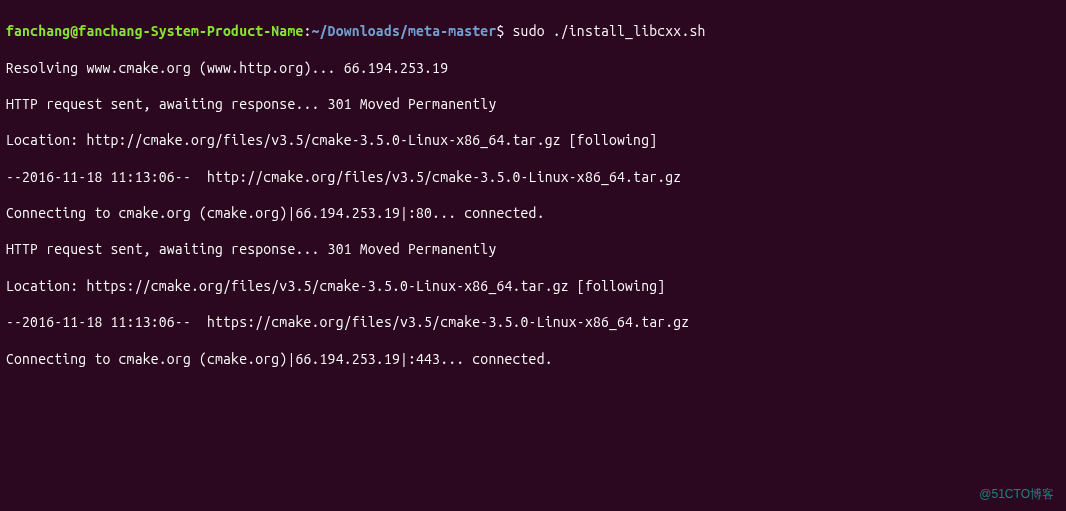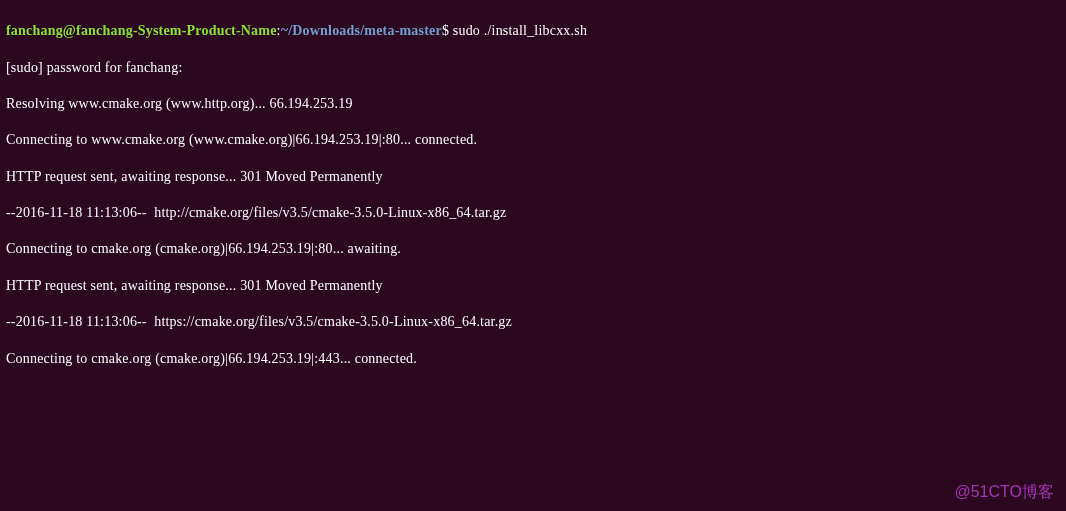--- a/index.html
+++ b/index.html
@@ -18,55 +18,54 @@
       height: 511px;
       overflow: hidden;
       position: relative;
     }
     .terminal {
       white-space: pre;
       letter-spacing: 0.2px;
     }
     .line {
       display: block;
-      font-family: Liberation Serif, serif;
     }
     .prompt-user {
       color: #8ae234;
       font-weight: bold;
     }
     .prompt-path {
       color: #729fcf;
       font-weight: bold;
     }
     .cmd {
       color: #ffffff;
     }
     .watermark {
       position: absolute;
       right: 12px;
       bottom: 8px;
-      color: #d946ef;
-      font-size: 16px;
+      color: #14b8a6;
+      font-size: 12px;
       opacity: 0.7;
       font-family: Arial, sans-serif;
     }
   </style>
 </head>
 <body>
 
 <div class="terminal">
 <span class="line"><span class="prompt-user">fanchang@fanchang-System-Product-Name</span><span>:</span><span class="prompt-path">~/Downloads/meta-master</span><span>$</span> <span class="cmd">sudo ./install_libcxx.sh</span></span>
-<span class="line">[sudo] password for fanchang:</span>
 <span class="line">Resolving www.cmake.org (www.http.org)... 66.194.253.19</span>
-<span class="line">Connecting to www.cmake.org (www.cmake.org)|66.194.253.19|:80... connected.</span>
 <span class="line">HTTP request sent, awaiting response... 301 Moved Permanently</span>
+<span class="line">Location: http://cmake.org/files/v3.5/cmake-3.5.0-Linux-x86_64.tar.gz [following]</span>
 <span class="line">--2016-11-18 11:13:06--  http://cmake.org/files/v3.5/cmake-3.5.0-Linux-x86_64.tar.gz</span>
-<span class="line">Connecting to cmake.org (cmake.org)|66.194.253.19|:80... awaiting.</span>
+<span class="line">Connecting to cmake.org (cmake.org)|66.194.253.19|:80... connected.</span>
 <span class="line">HTTP request sent, awaiting response... 301 Moved Permanently</span>
+<span class="line">Location: https://cmake.org/files/v3.5/cmake-3.5.0-Linux-x86_64.tar.gz [following]</span>
 <span class="line">--2016-11-18 11:13:06--  https://cmake.org/files/v3.5/cmake-3.5.0-Linux-x86_64.tar.gz</span>
 <span class="line">Connecting to cmake.org (cmake.org)|66.194.253.19|:443... connected.</span>
 
 
 
 <span class="line"></span>
 
 <span class="line"></span>
 
 <span class="line"></span>

